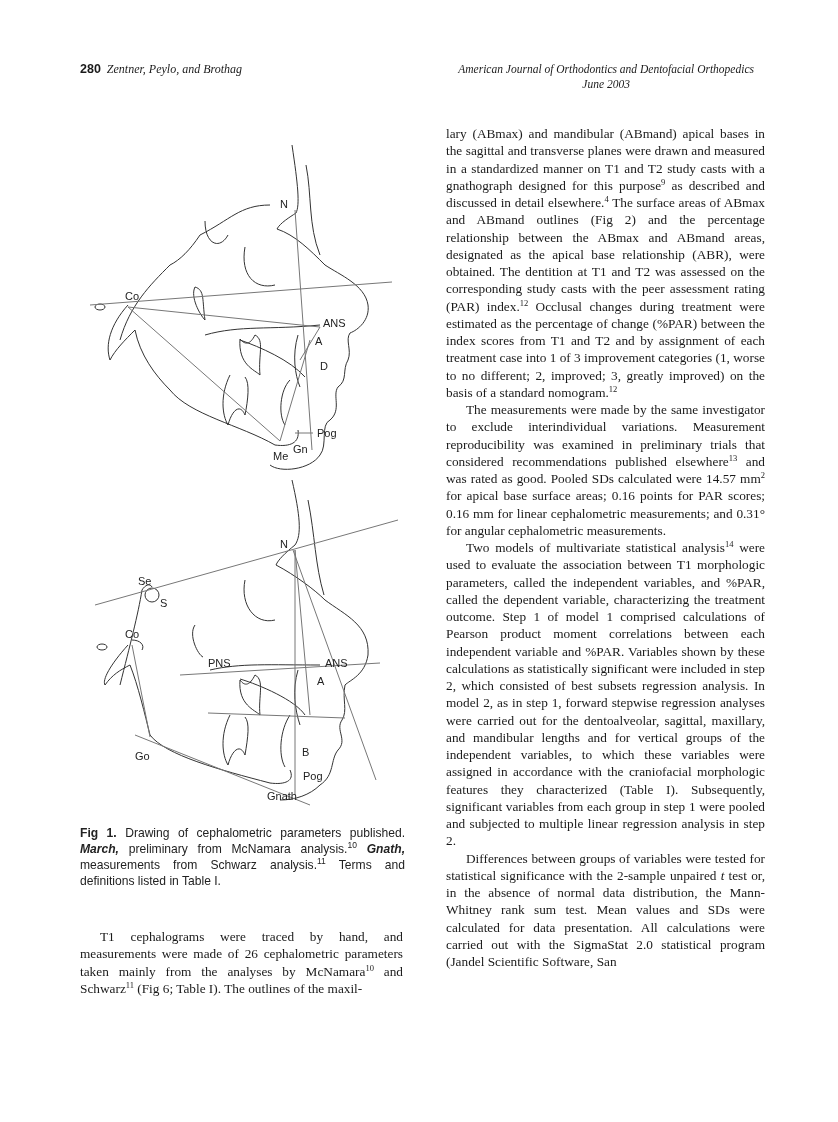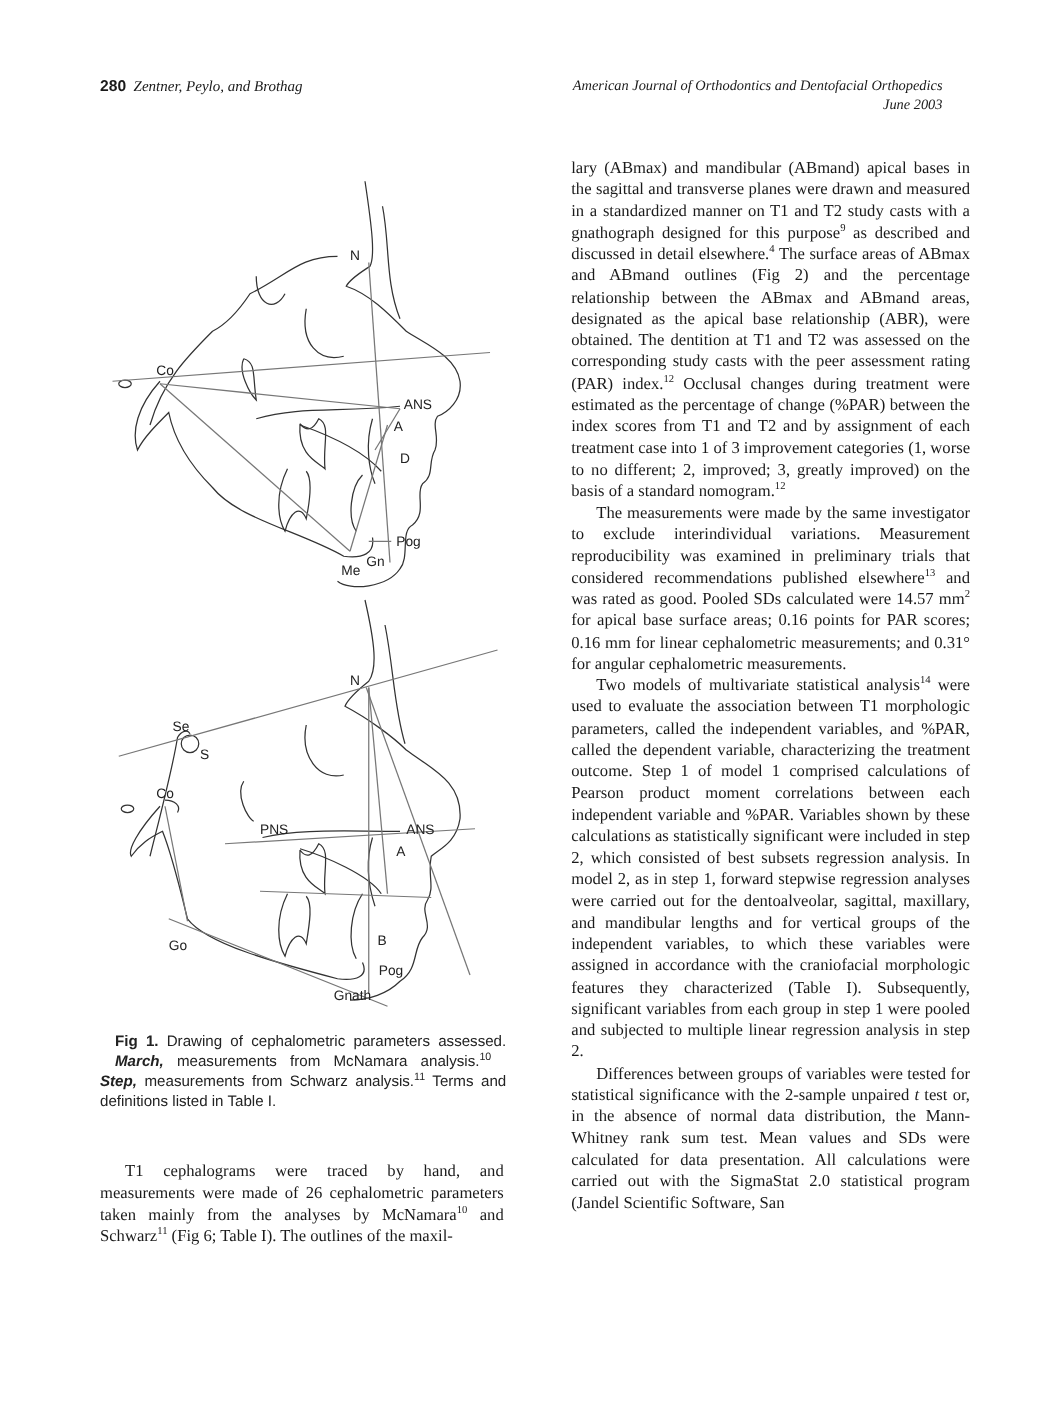--- a/index.html
+++ b/index.html
@@ -1,27 +1,27 @@
 <!DOCTYPE html>
 <html><head>
 <meta charset="utf-8">
 <style>
   html, body { margin:0; padding:0; background:#fff; }
   body { width:838px; height:1122px; position:relative; overflow:hidden; color:#1a1a1a; }
   .header-left { position:absolute; left:80px; top:62px; font-family:"Liberation Serif", serif; font-size:12px; font-style:italic; }
   .header-left .pg { font-family:"Liberation Sans", sans-serif; font-weight:bold; font-style:normal; font-size:12.5px; margin-right:6px; }
-  .header-right { position:absolute; right:84px; top:62px; text-align:right; font-family:"Liberation Serif", serif; font-size:11.5px; font-style:italic; line-height:15px; }
+  .header-right { position:absolute; right:84px; top:62px; text-align:center; font-family:"Liberation Serif", serif; font-size:11.5px; font-style:italic; line-height:15px; }
   .col { position:absolute; font-family:"Liberation Serif", serif; font-size:13.3px; line-height:17.25px; text-align:justify; }
   .col p { margin:0; }
   .col p.ind { text-indent:20px; }
-  .right-col { left:457px; top:125px; width:319px; }
+  .right-col { left:446px; top:125px; width:319px; }
   .left-text { left:80px; top:928px; width:323px; }
   sup { font-size:8.5px; line-height:0; vertical-align:super; }
   .caption { position:absolute; left:80px; top:825px; width:325px; font-family:"Liberation Sans", sans-serif; font-size:12.1px; line-height:16px; text-align:justify; color:#222; }
-  .caption b { font-weight:bold;margin-left:12px; }
+  .caption b { font-weight:bold; }
   .fig { position:absolute; left:80px; }
   .fig svg text { font-family:"Liberation Sans", sans-serif; font-size:11px; fill:#222; }
 </style>
 </head>
 <body>
 
 <div class="header-left">
   <span class="pg">280</span><span>Zentner, Peylo, and Brothag</span>
 </div>
 <div class="header-right">
@@ -104,21 +104,21 @@
     <text x="245" y="192">ANS</text>
     <text x="237" y="210">A</text>
     <text x="55" y="285">Go</text>
     <text x="222" y="281">B</text>
     <text x="223" y="305">Pog</text>
     <text x="187" y="325">Gnath</text>
   </svg>
 </div>
 
 <div class="caption">
-  <b>Fig 1.</b><span> Drawing of cephalometric parameters assessed. </span><b><i>March,</i></b><span> measurements from McNamara analysis.</span><sup>10</sup><b><i> Step,</i></b><span> measurements from Schwarz analysis.</span><sup>11</sup><span> Terms and definitions listed in Table I.</span>
+  <b>Fig 1.</b><span> Drawing of cephalometric parameters published. </span><b><i>March,</i></b><span> preliminary from McNamara analysis.</span><sup>10</sup><b><i> Gnath,</i></b><span> measurements from Schwarz analysis.</span><sup>11</sup><span> Terms and definitions listed in Table I.</span>
 </div>
 
 <div class="col left-text">
   <p class="ind"><span>T1 cephalograms were traced by hand, and measurements were made of 26 cephalometric parameters taken mainly from the analyses by McNamara</span><sup>10</sup><span> and Schwarz</span><sup>11</sup><span> (Fig 6; Table I). The outlines of the maxil-</span></p>
 </div>
 
 <div class="col right-col">
   <p><span>lary (ABmax) and mandibular (ABmand) apical bases in the sagittal and transverse planes were drawn and measured in a standardized manner on T1 and T2 study casts with a gnathograph designed for this purpose</span><sup>9</sup><span> as described and discussed in detail elsewhere.</span><sup>4</sup><span> The surface areas of ABmax and ABmand outlines (Fig 2) and the percentage relationship between the ABmax and ABmand areas, designated as the apical base relationship (ABR), were obtained. The dentition at T1 and T2 was assessed on the corresponding study casts with the peer assessment rating (PAR) index.</span><sup>12</sup><span> Occlusal changes during treatment were estimated as the percentage of change (%PAR) between the index scores from T1 and T2 and by assignment of each treatment case into 1 of 3 improvement categories (1, worse to no different; 2, improved; 3, greatly improved) on the basis of a standard nomogram.</span><sup>12</sup></p>
   <p class="ind"><span>The measurements were made by the same investigator to exclude interindividual variations. Measurement reproducibility was examined in preliminary trials that considered recommendations published elsewhere</span><sup>13</sup><span> and was rated as good. Pooled SDs calculated were 14.57 mm</span><sup>2</sup><span> for apical base surface areas; 0.16 points for PAR scores; 0.16 mm for linear cephalometric measurements; and 0.31° for angular cephalometric measurements.</span></p>
   <p class="ind"><span>Two models of multivariate statistical analysis</span><sup>14</sup><span> were used to evaluate the association between T1 morphologic parameters, called the independent variables, and %PAR, called the dependent variable, characterizing the treatment outcome. Step 1 of model 1 comprised calculations of Pearson product moment correlations between each independent variable and %PAR. Variables shown by these calculations as statistically significant were included in step 2, which consisted of best subsets regression analysis. In model 2, as in step 1, forward stepwise regression analyses were carried out for the dentoalveolar, sagittal, maxillary, and mandibular lengths and for vertical groups of the independent variables, to which these variables were assigned in accordance with the craniofacial morphologic features they characterized (Table I). Subsequently, significant variables from each group in step 1 were pooled and subjected to multiple linear regression analysis in step 2.</span></p>

